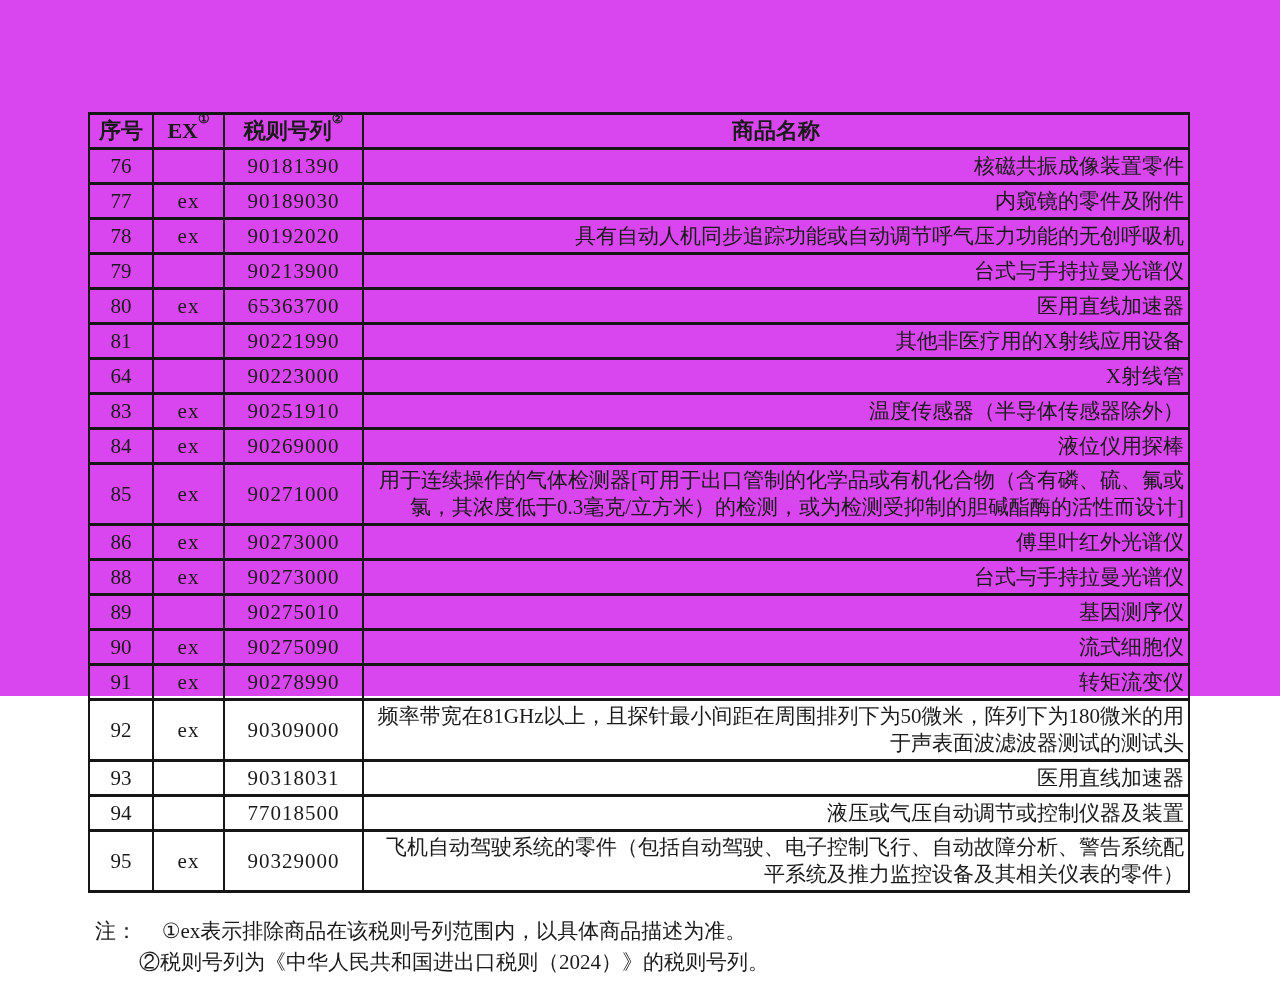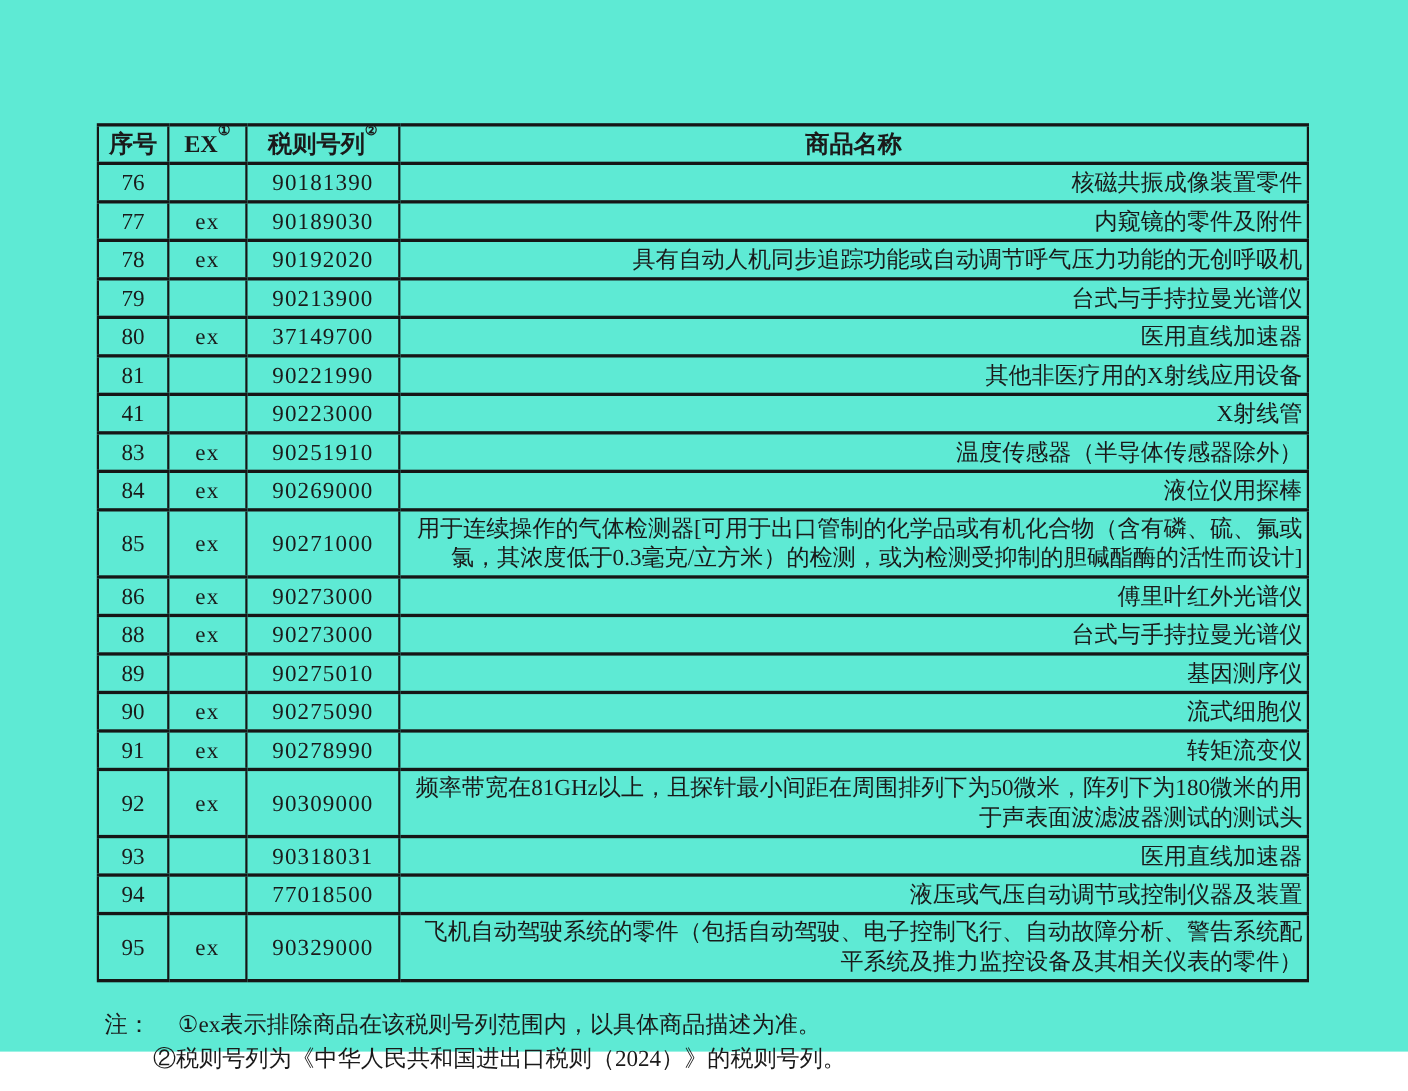--- a/index.html
+++ b/index.html
@@ -12,22 +12,22 @@
     height: 992px;
     font-family: "Liberation Serif", "DejaVu Serif", serif;
     color: #1a1a1a;
     position: relative;
     overflow: hidden;
   }
   .page {
     position: absolute;
     left: 0; top: 0;
     width: 1280px;
-    height: 956px;
-    background: #5eead4;
+    height: 696px;
+    background: #d946ef;
   }
   table.tariff {
     position: absolute;
     left: 88px;
     top: 112px;
     width: 1102px;
     border-collapse: collapse;
     table-layout: fixed;
   }
   table.tariff th,
@@ -129,31 +129,31 @@
         </tr>
         <tr>
           <td class="cell-no">79</td>
           <td class="cell-ex"></td>
           <td class="cell-code">90213900</td>
           <td class="cell-name">台式与手持拉曼光谱仪</td>
         </tr>
         <tr>
           <td class="cell-no">80</td>
           <td class="cell-ex">ex</td>
-          <td class="cell-code">37149700</td>
+          <td class="cell-code">65363700</td>
           <td class="cell-name">医用直线加速器</td>
         </tr>
         <tr>
           <td class="cell-no">81</td>
           <td class="cell-ex"></td>
           <td class="cell-code">90221990</td>
           <td class="cell-name">其他非医疗用的X射线应用设备</td>
         </tr>
         <tr>
-          <td class="cell-no">41</td>
+          <td class="cell-no">64</td>
           <td class="cell-ex"></td>
           <td class="cell-code">90223000</td>
           <td class="cell-name">X射线管</td>
         </tr>
         <tr>
           <td class="cell-no">83</td>
           <td class="cell-ex">ex</td>
           <td class="cell-code">90251910</td>
           <td class="cell-name">温度传感器（半导体传感器除外）</td>
         </tr>

